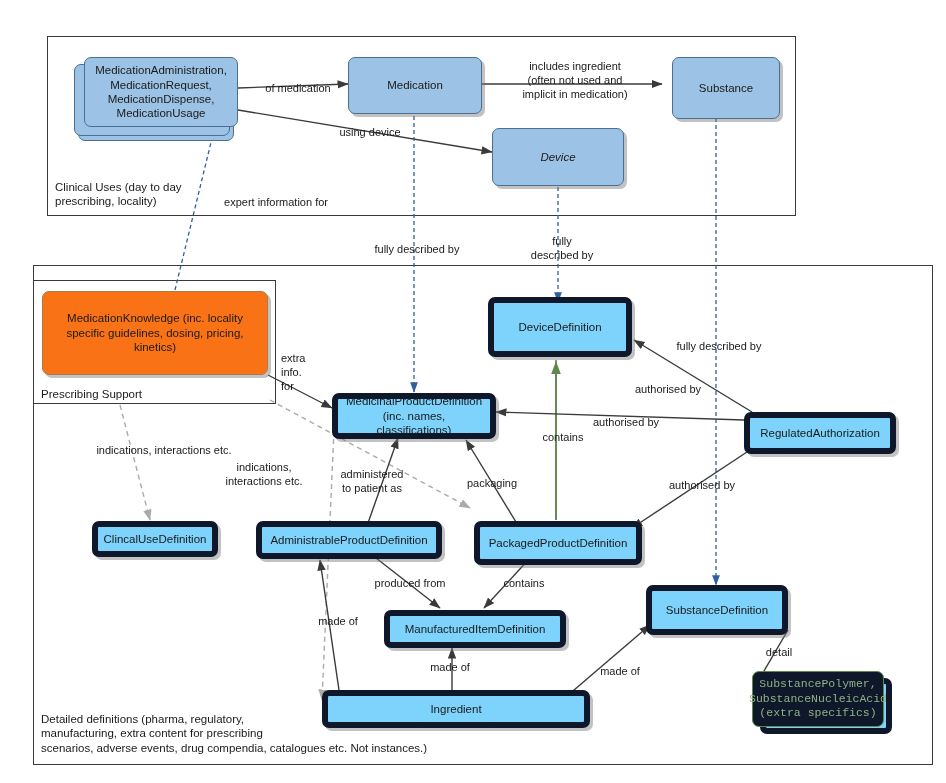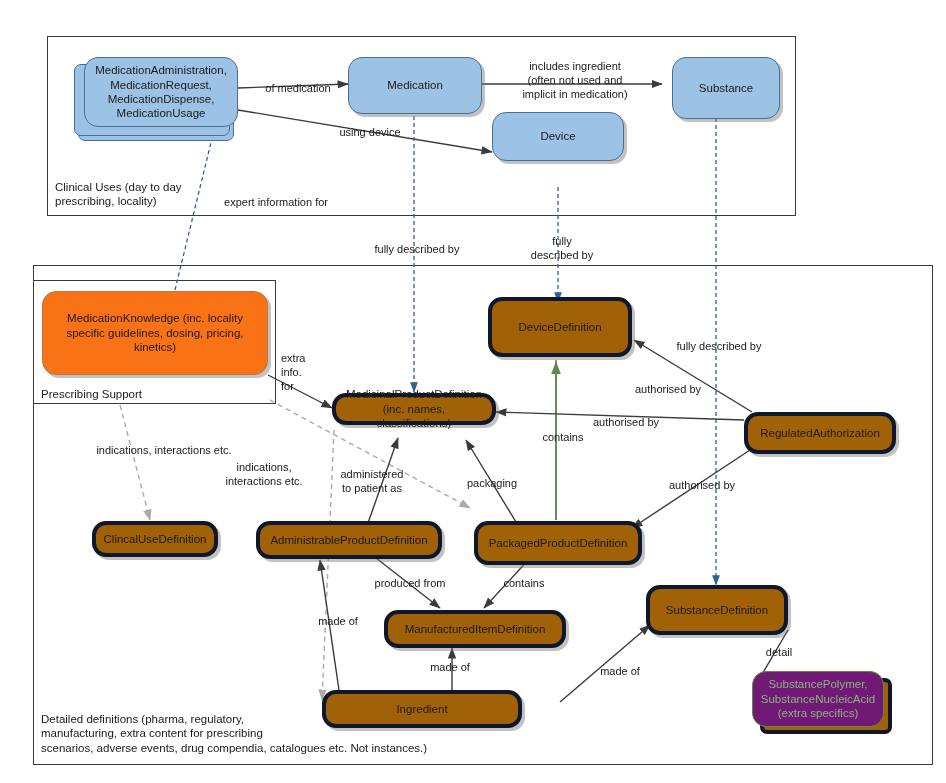--- a/index.html
+++ b/index.html
@@ -33,40 +33,41 @@
   .node {
     position: absolute;
     box-sizing: border-box;
     display: flex;
     align-items: center;
     justify-content: center;
     text-align: center;
     font-size: 11.5px;
     line-height: 1.25;
     color: #1a1a1a;
-    border-radius: 14px;
+    border-radius: 7px;
     white-space: pre-line;
     padding: 2px 16px;
   }
   .blue {
     background: #9cc3e5;
     border: 1px solid #4a6f90;
   }
   .green {
-    background: #a16207;
-    border: 4px solid #0f172a;
+    background: #7dd3fc;
+    border: 6px solid #0f172a;
   }
   .orange {
     background: #f97316;
     border: 1px solid #b07a45;
   }
   .green-faded {
-    background: #701a75;
+    background: #0f172a;
     border: 1px solid #5d8a4c;
     color: #8fb184;
+    font-family: Liberation Mono, monospace;
   }
   .shadow {
     box-shadow: 3px 3px 0 rgba(120,120,120,0.45);
   }
   .stack-back {
     position: absolute;
     box-sizing: border-box;
     border-radius: 7px;
   }
   .edge-label {
@@ -172,44 +173,44 @@
   <div class="stack-back blue" style="left:74px; top:64px; width:156px; height:72px;"></div>
   <div class="node blue" style="left:84px; top:57px; width:154px; height:70px;">MedicationAdministration,
 MedicationRequest,
 MedicationDispense,
 MedicationUsage</div>
 
   <div class="node blue shadow" style="left:348px; top:57px; width:134px; height:57px;">Medication</div>
 
   <div class="node blue shadow" style="left:672px; top:57px; width:108px; height:62px;">Substance</div>
 
-  <div class="node blue shadow" style="left:492px; top:112px; width:132px; height:49px;">Device</div>
+  <div class="node blue shadow" style="left:492px; top:128px; width:132px; height:58px;font-style:italic;">Device</div>
 
   <div class="node orange shadow" style="left:42px; top:291px; width:226px; height:84px;">MedicationKnowledge (inc. locality
 specific guidelines, dosing, pricing,
 kinetics)</div>
 
   <div class="node green shadow" style="left:488px; top:297px; width:144px; height:60px;">DeviceDefinition</div>
 
-  <div class="node green shadow" style="left:332px; top:393px; width:164px; height:32px;">MedicinalProductDefinition
+  <div class="node green shadow" style="left:332px; top:393px; width:164px; height:46px;">MedicinalProductDefinition
 (inc. names, classifications)</div>
 
   <div class="node green shadow" style="left:744px; top:412px; width:152px; height:42px;">RegulatedAuthorization</div>
 
   <div class="node green shadow" style="left:92px; top:521px; width:126px; height:36px;">ClincalUseDefinition</div>
 
   <div class="node green shadow" style="left:256px; top:521px; width:186px; height:38px;">AdministrableProductDefinition</div>
 
   <div class="node green shadow" style="left:474px; top:521px; width:168px; height:44px;">PackagedProductDefinition</div>
 
   <div class="node green shadow" style="left:646px; top:585px; width:142px; height:50px;">SubstanceDefinition</div>
 
   <div class="node green shadow" style="left:384px; top:610px; width:182px; height:38px;">ManufacturedItemDefinition</div>
 
-  <div class="node green shadow" style="left:322px; top:690px; width:200px; height:38px;">Ingredient</div>
+  <div class="node green shadow" style="left:322px; top:690px; width:268px; height:38px;">Ingredient</div>
 
   <div class="stack-back green" style="left:760px; top:678px; width:132px; height:56px;"></div>
   <div class="node green-faded" style="left:752px; top:671px; width:132px; height:56px;">SubstancePolymer,
 SubstanceNucleicAcid
 (extra specifics)</div>
 
   <div class="edge-label" style="left:253px; top:82px; width:90px;">of medication</div>
 
   <div class="edge-label" style="left:496px; top:60px; width:158px;">includes ingredient
 (often not used and

